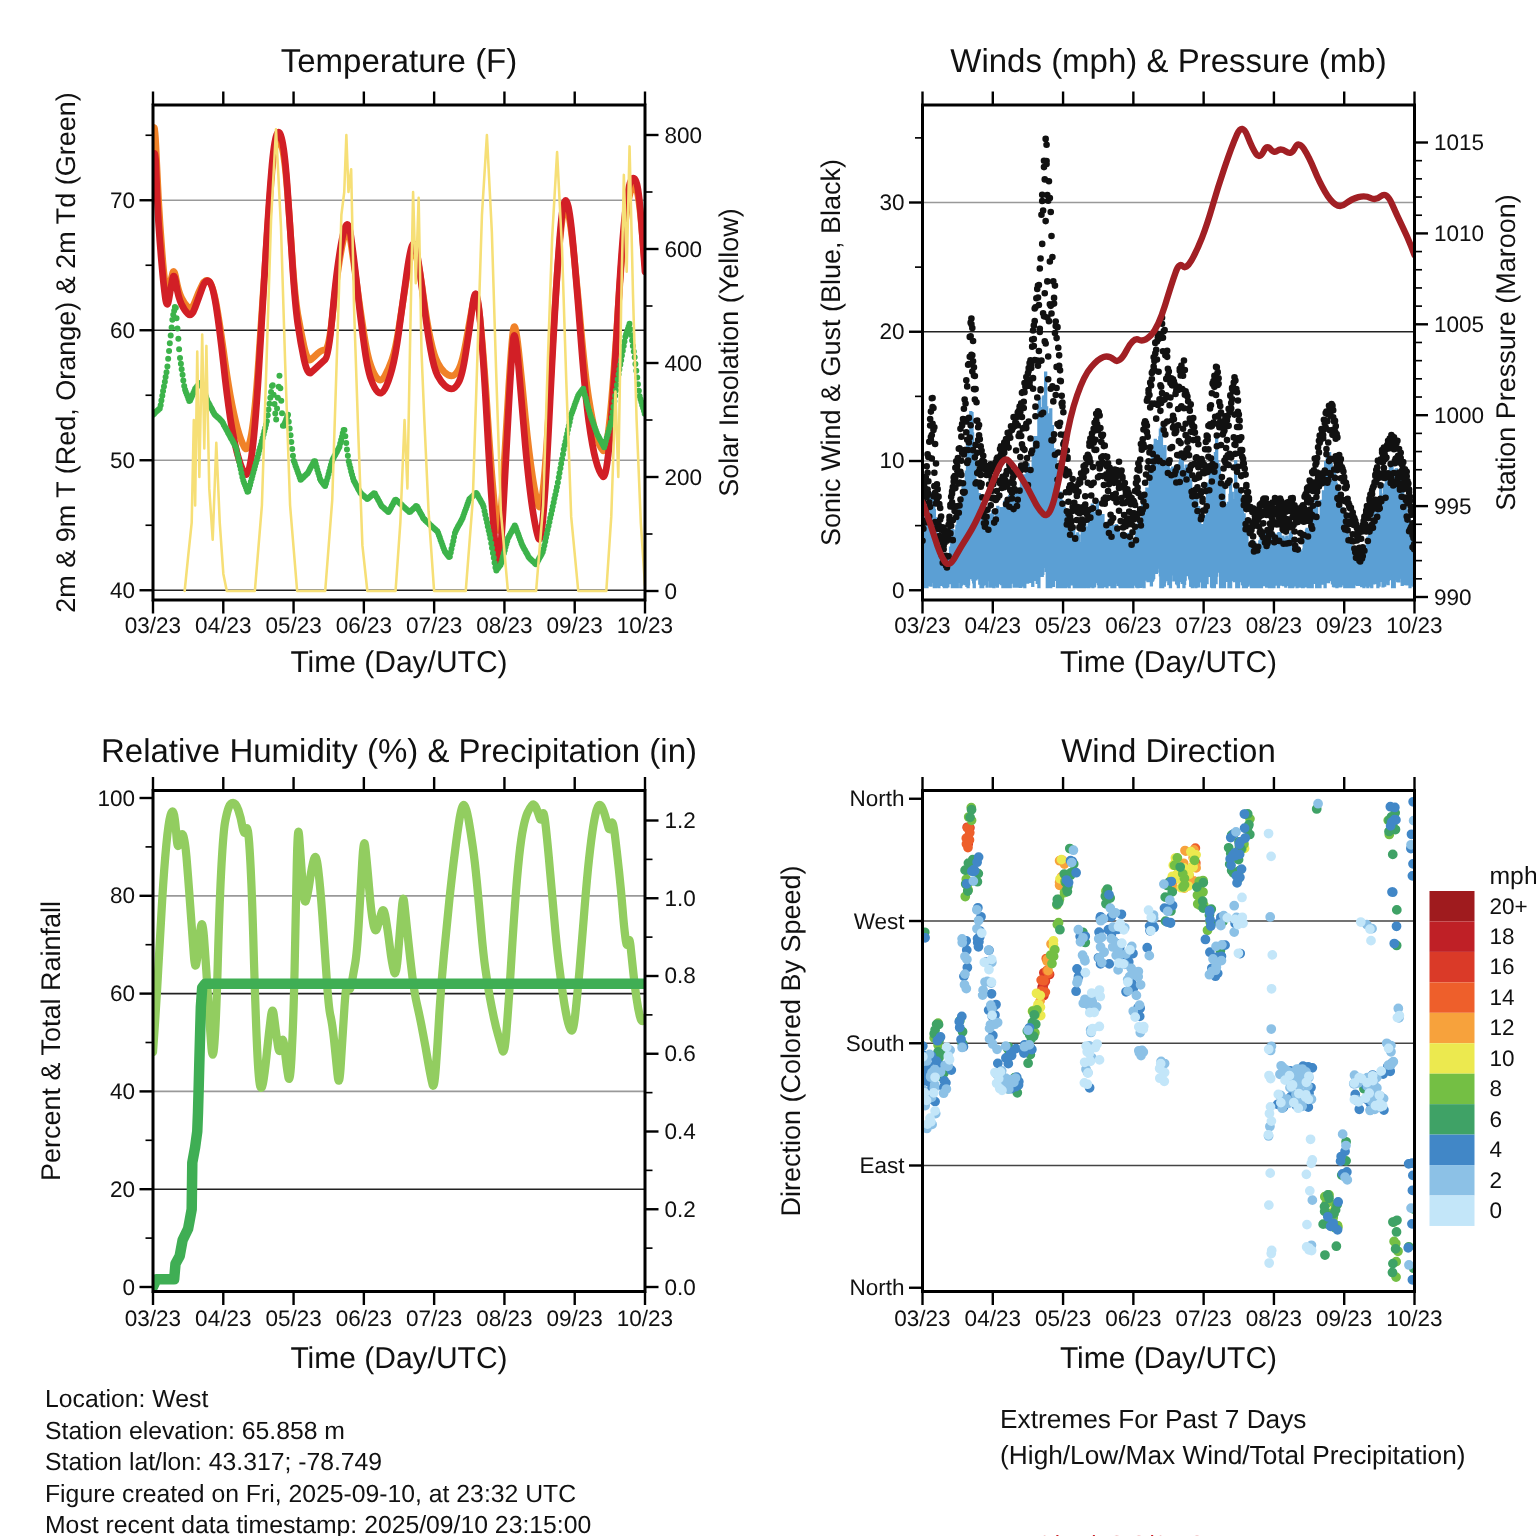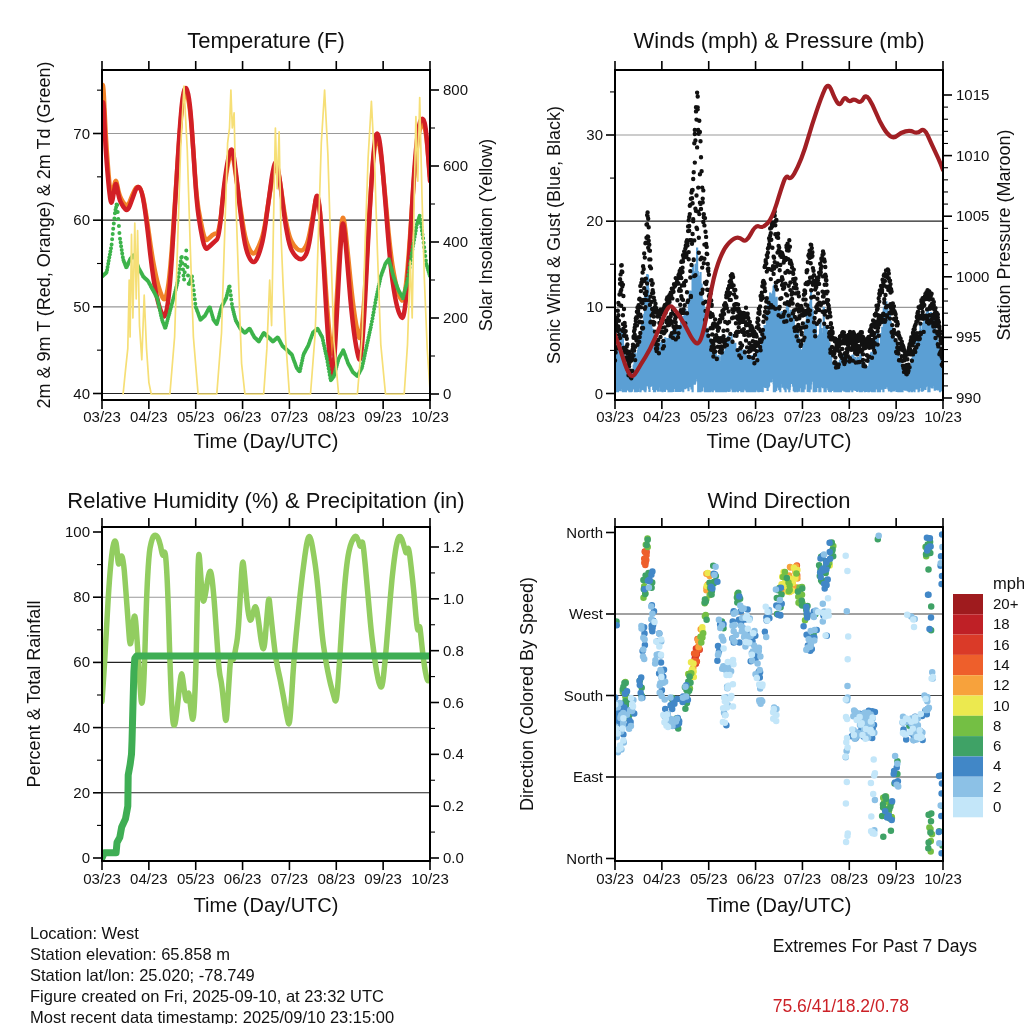--- a/index.html
+++ b/index.html
@@ -381,22 +381,23 @@
           <text x="603" y="863.5" font-size="15" text-anchor="end">North</text>
           <text x="533" y="694" font-size="18" text-anchor="middle" transform="rotate(-90 533 694)">Direction (Colored By Speed)</text>
         </g>
         <text x="779" y="508" font-size="22" text-anchor="middle">Wind Direction</text>
       </g>
     </svg>
 
   <div class="footer">
     <div>Location: West</div>
     <div>Station elevation: 65.858 m</div>
-    <div>Station lat/lon: 25.020; -78.749</div>
+    <div>Station lat/lon: 43.317; -78.749</div>
     <div>Figure created on Fri, 2025-09-10, at 23:32 UTC</div>
     <div>Most recent data timestamp: 2025/09/10 23:15:00</div>
   </div>
 
   <div class="extremes">
     <div>Extremes For Past 7 Days</div>
+    <div>(High/Low/Max Wind/Total Precipitation)</div>
     <div class="val" style="color: rgb(204, 33, 39);">75.6/41/18.2/0.78</div>
   </div>
 </div>
 
 </body></html>

